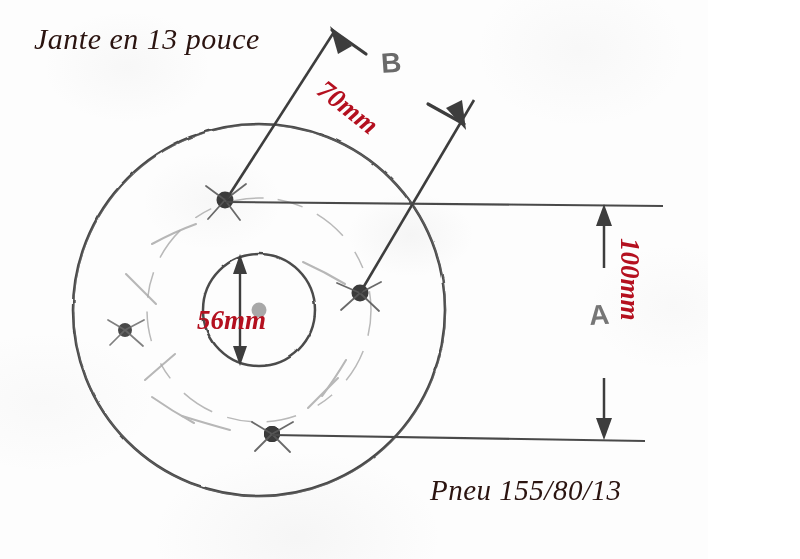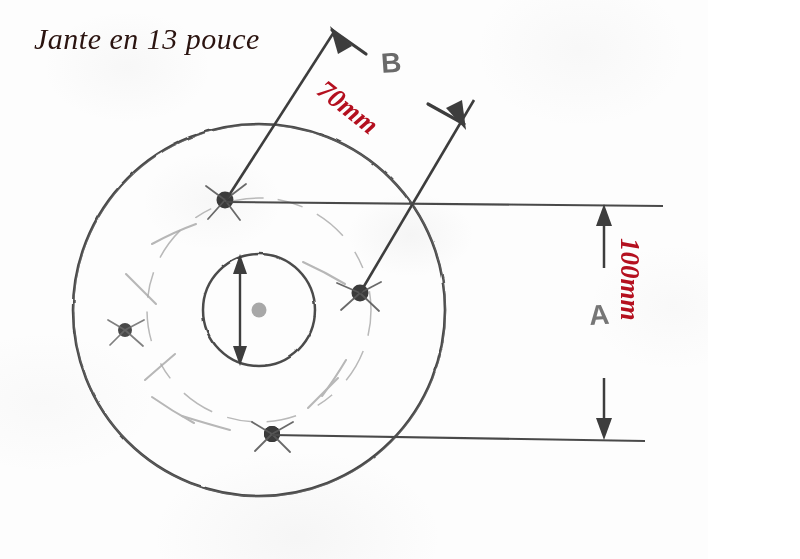--- a/index.html
+++ b/index.html
@@ -213,23 +213,25 @@
       <line x1="604" y1="212" x2="604" y2="268" stroke="#3d3d3d" stroke-width="2.5"></line>
       <polygon points="604,204 596,226 612,226" fill="#3d3d3d"></polygon>
 
       <line x1="604" y1="378" x2="604" y2="432" stroke="#3d3d3d" stroke-width="2.5"></line>
       <polygon points="604,440 596,418 612,418" fill="#3d3d3d"></polygon>
     </g>
   </svg>
 
   <div class="txt" id="title-text">Jante  en 13 pouce</div>
 
+  <div class="txt" id="tyre-text">Pneu 155/80/13</div>
 
   <div class="txt" id="dim-70">70mm</div>
 
   <div class="txt" id="dim-100">100mm</div>
 
+  <div class="txt" id="dim-56">56mm</div>
 
   <div class="txt" id="label-b">B</div>
 
   <div class="txt" id="label-a">A</div>
 
 </div>
 
 </body></html>

